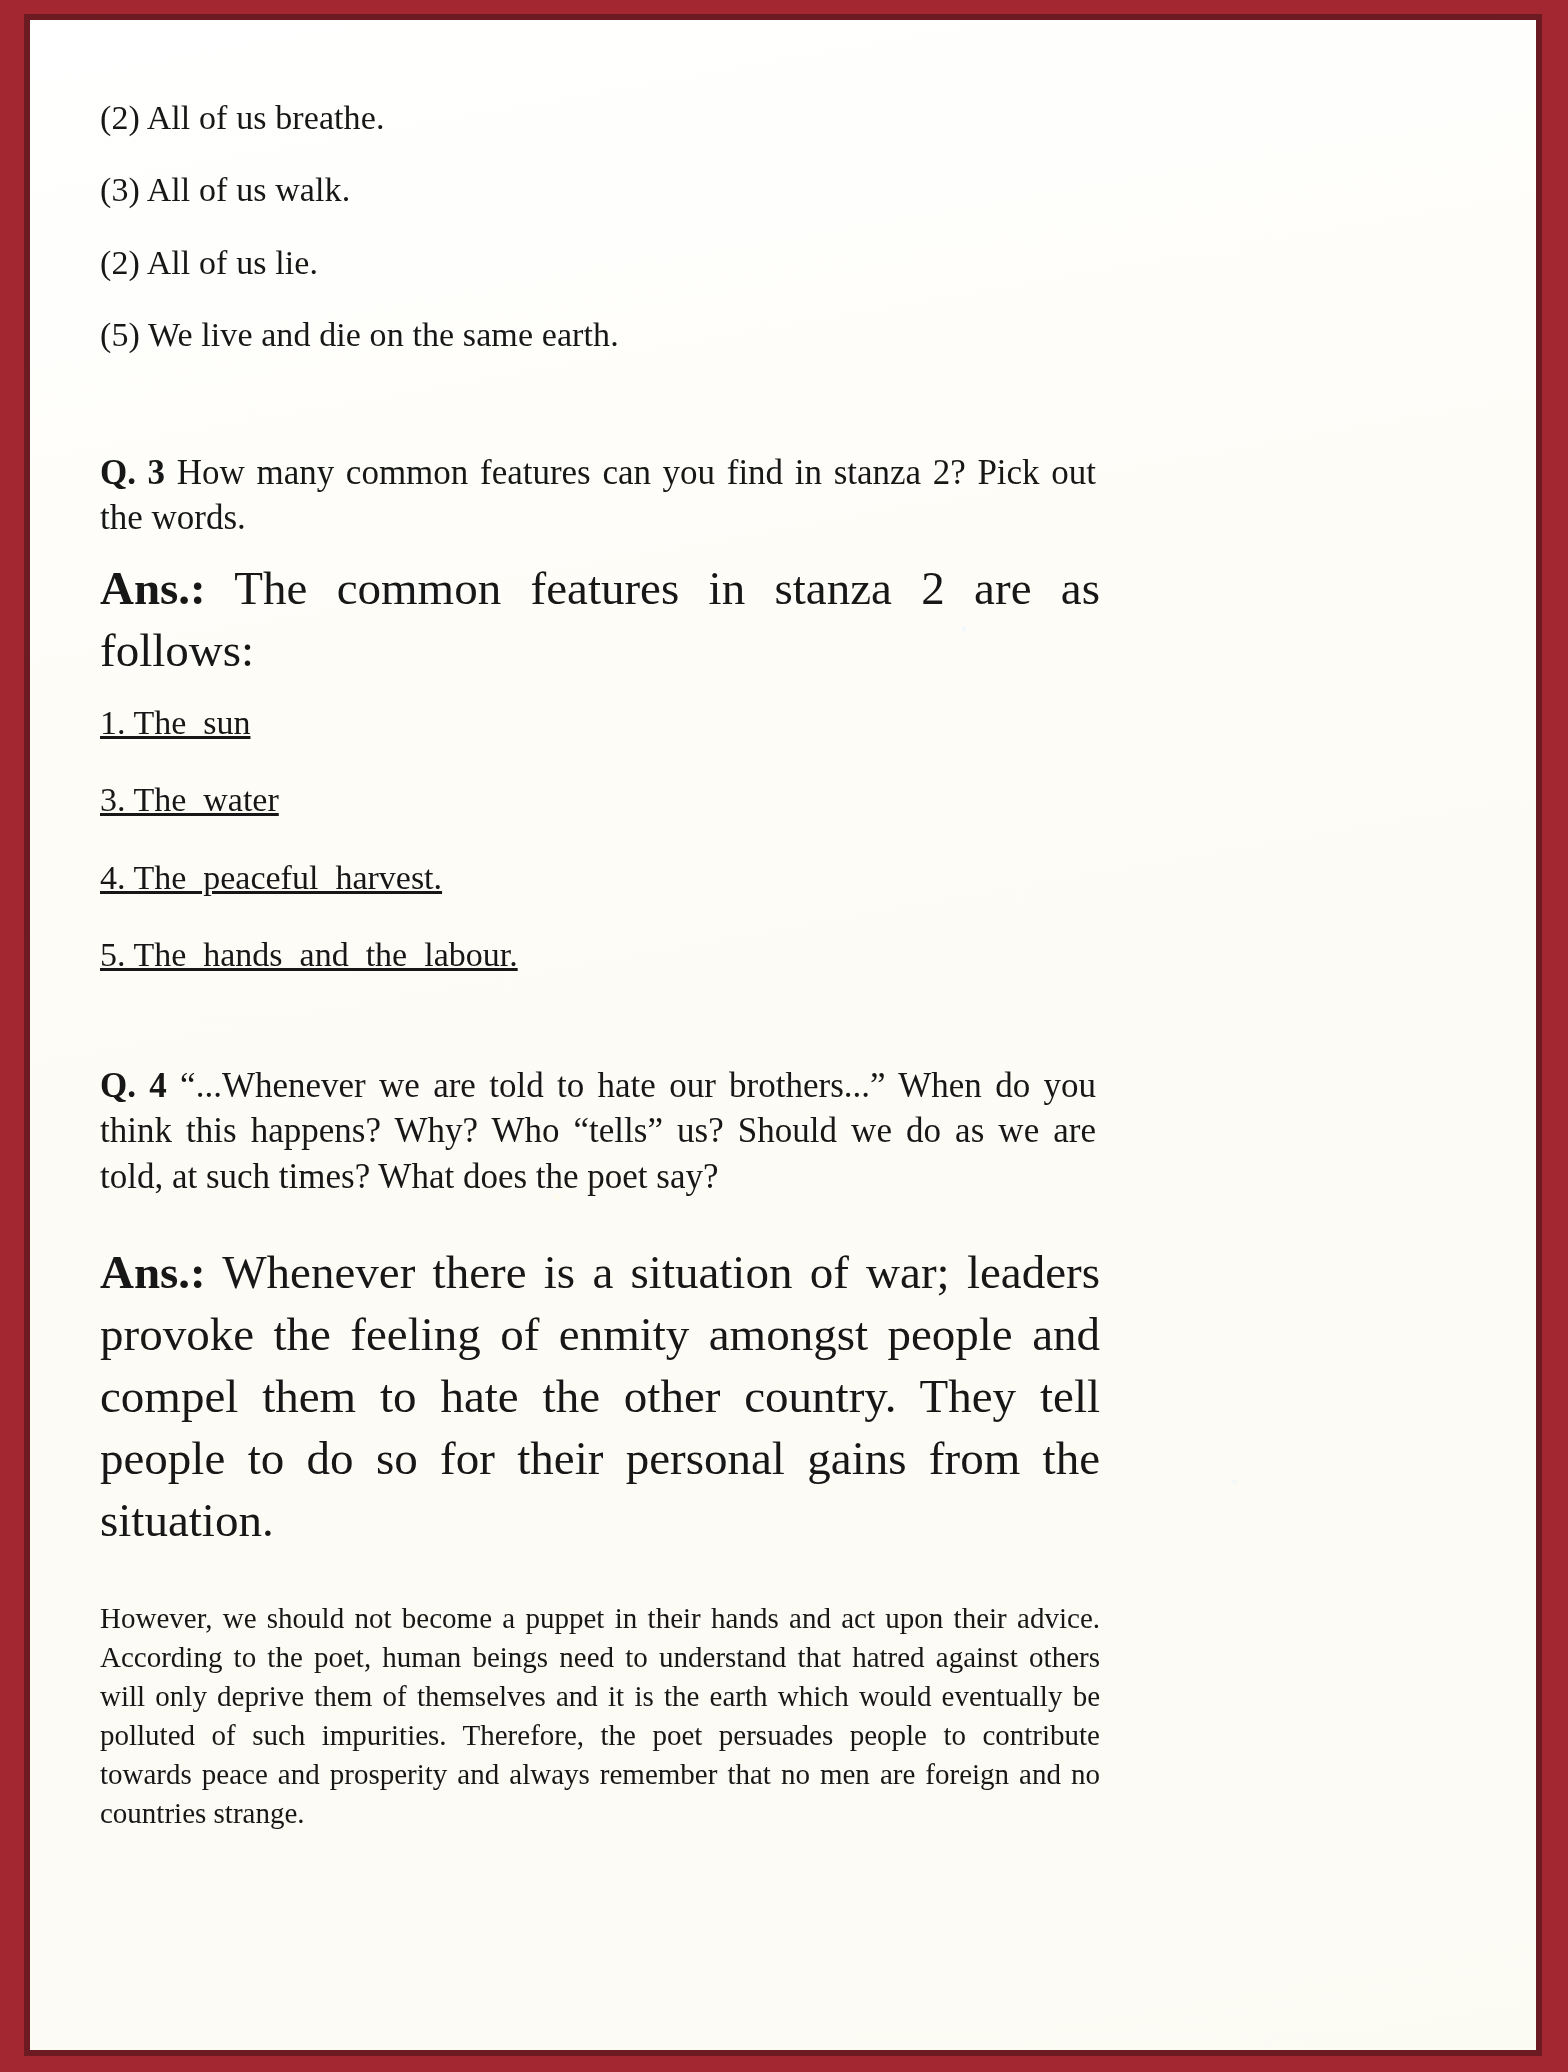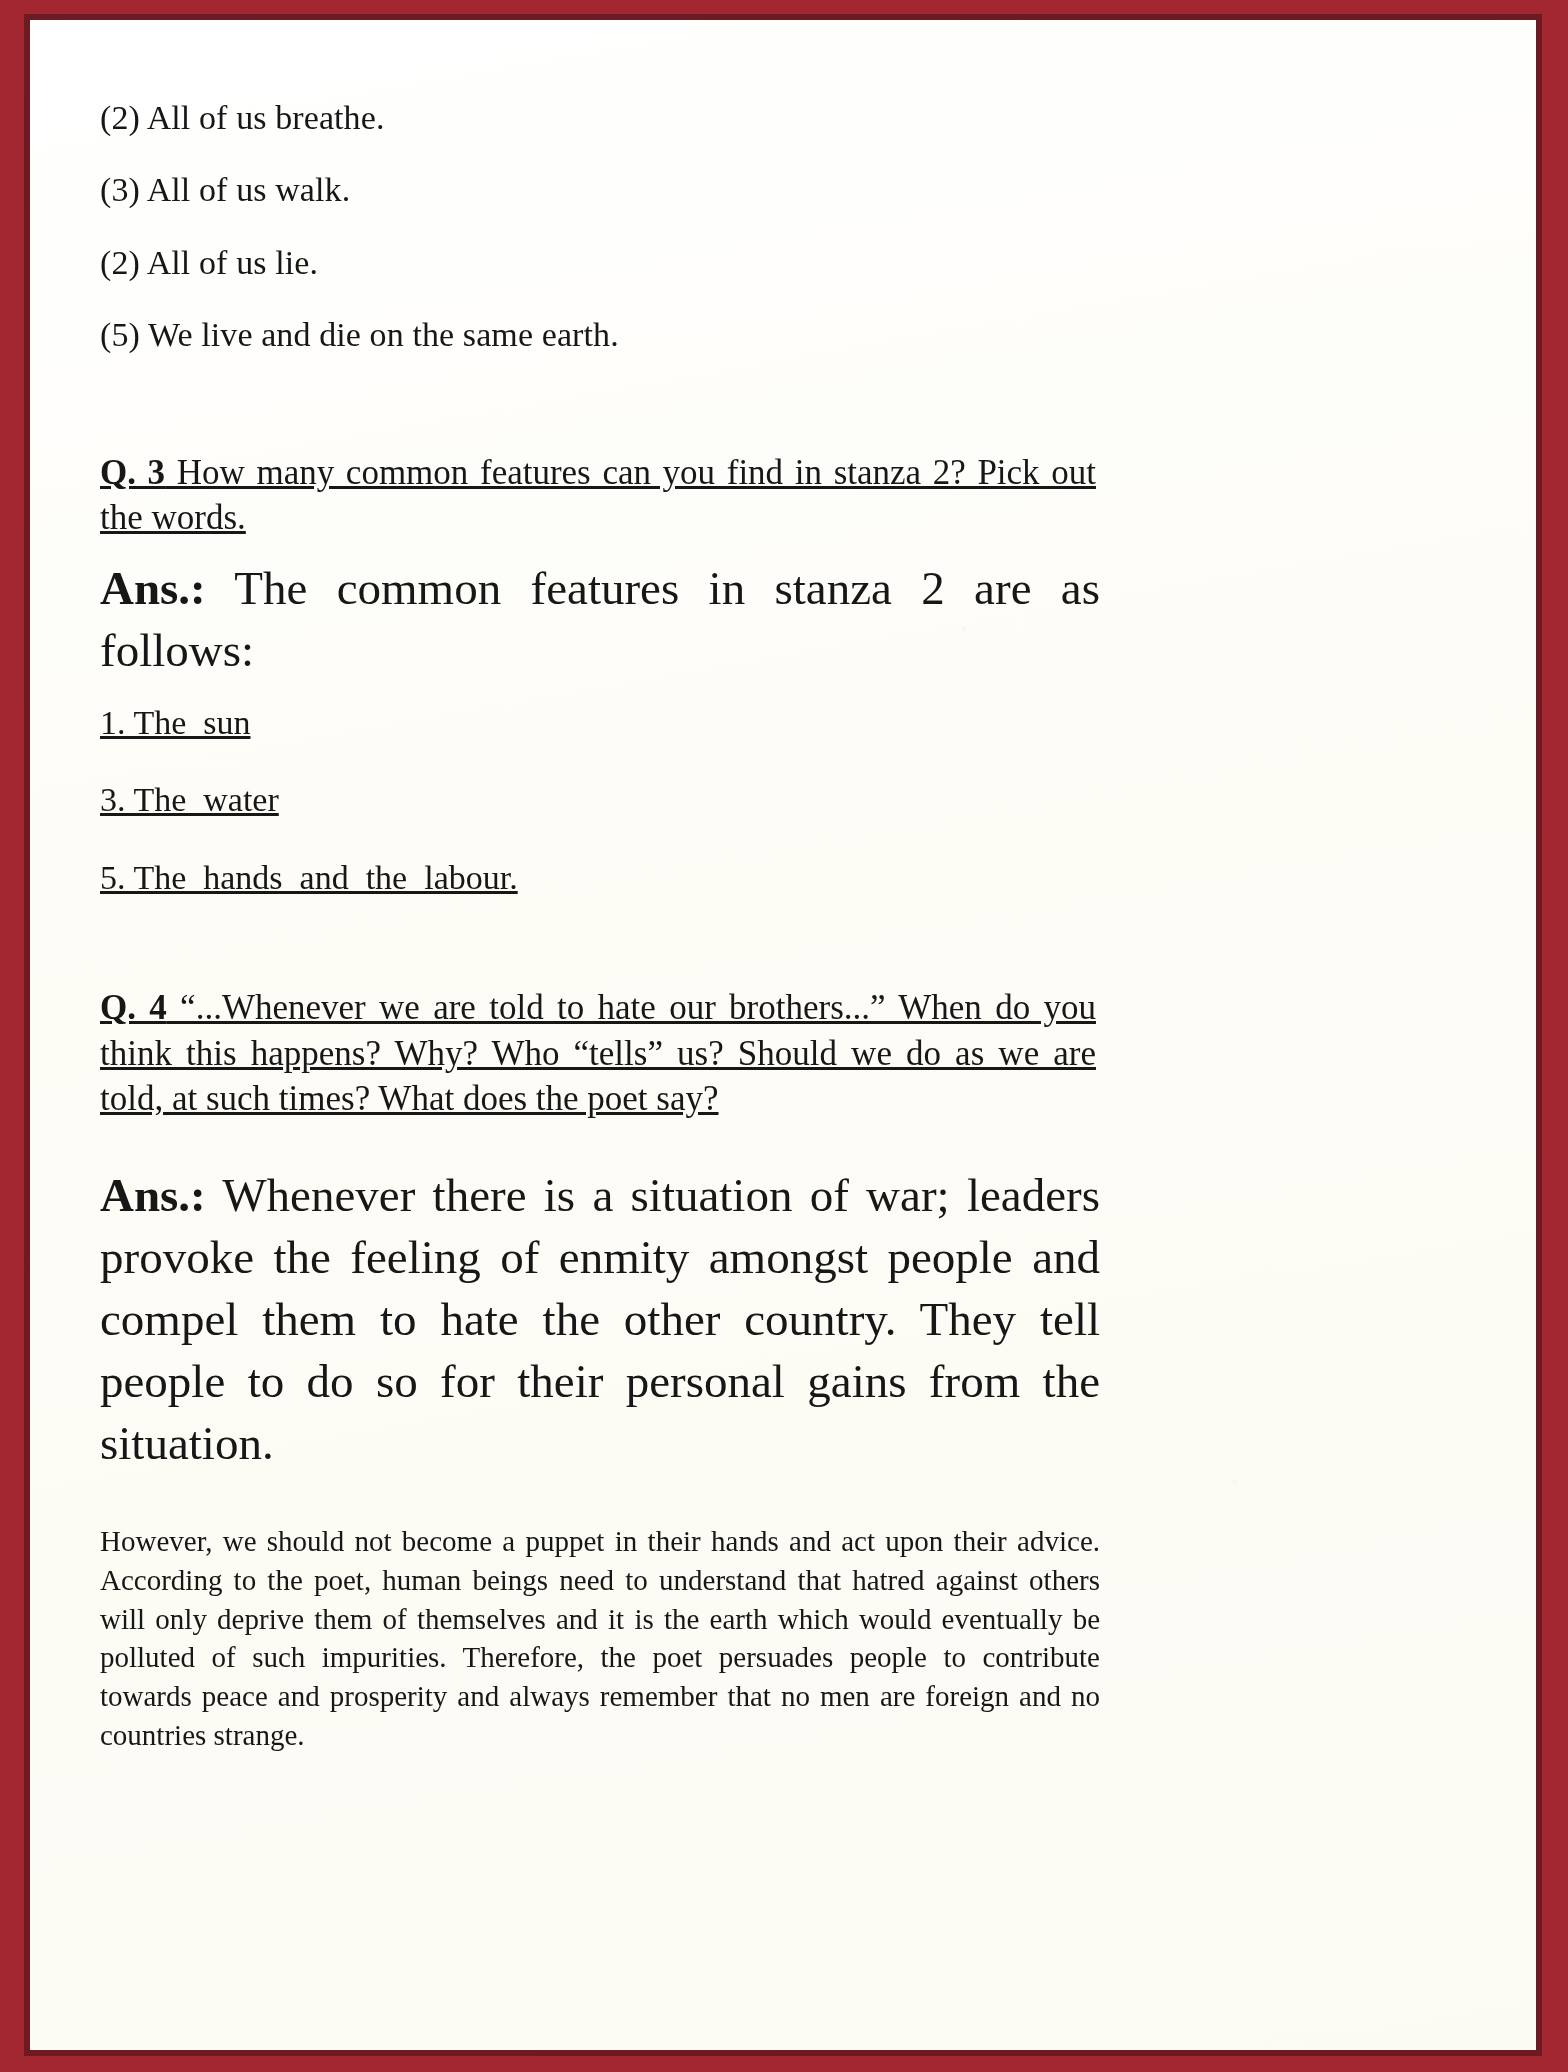--- a/index.html
+++ b/index.html
@@ -69,21 +69,20 @@
     margin: 0 0 38px 0;
     white-space: pre-wrap;
     text-decoration: underline;
   }
   .qline {
     font-size: 35px;
     line-height: 1.30;
     margin: 0 4px 16px 0;
     text-align: justify;
     text-align-last: left;
-    text-decoration: underline;
   }
   .para {
     font-size: 47px;
     line-height: 1.32;
     margin: 0 0 22px 0;
     text-align: justify;
     text-align-last: left;
   }
   .para-just {
     font-size: 29px;
@@ -114,20 +113,21 @@
       <p class="line">(5) We live and die on the same earth.</p>
 
       <div class="gap-lg"></div>
 
       <p class="qline"><b class="lbl">Q. 3</b><span> How many common features can you find in stanza 2? Pick out the words.</span></p>
 
       <p class="para"><b class="lbl">Ans.:</b><span> The common features in stanza 2 are as follows:</span></p>
 
       <p class="list-item">1. The  sun</p>
       <p class="list-item">3. The  water</p>
+      <p class="list-item">4. The  peaceful  harvest.</p>
       <p class="list-item">5. The  hands  and  the  labour.</p>
 
       <div class="gap-md"></div>
 
       <p class="qline"><b class="lbl">Q. 4</b><span> “...Whenever  we are told to hate our brothers...”  When  do you think this happens?  Why?  Who “tells” us? Should we do as we are told, at such times?  What does the poet say?</span></p>
 
       <div class="gap-sm"></div>
 
       <p class="para"><b class="lbl">Ans.:</b><span> Whenever  there is a situation of war; leaders  provoke  the feeling of enmity  amongst people and compel them to hate the other country. They tell people to do so for their personal gains from the situation.</span></p>
 

